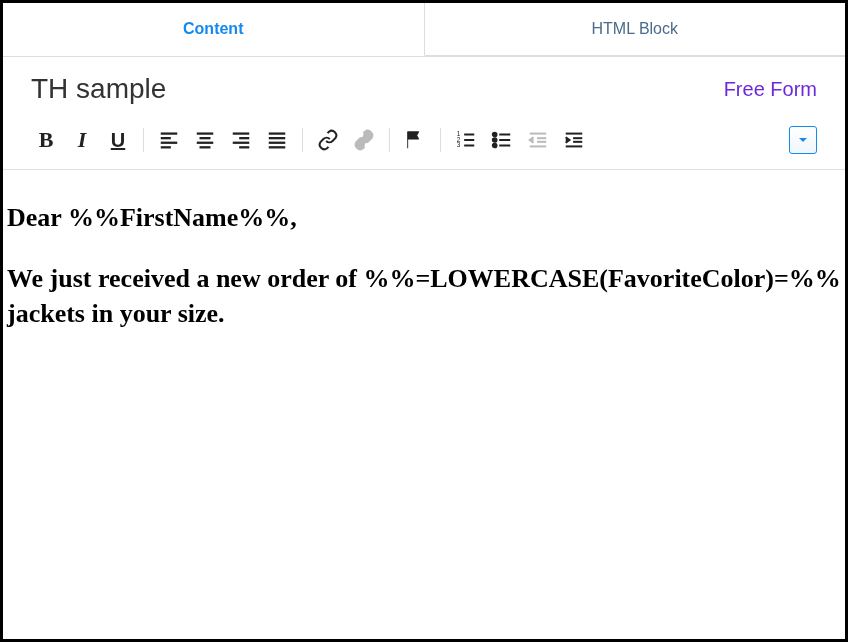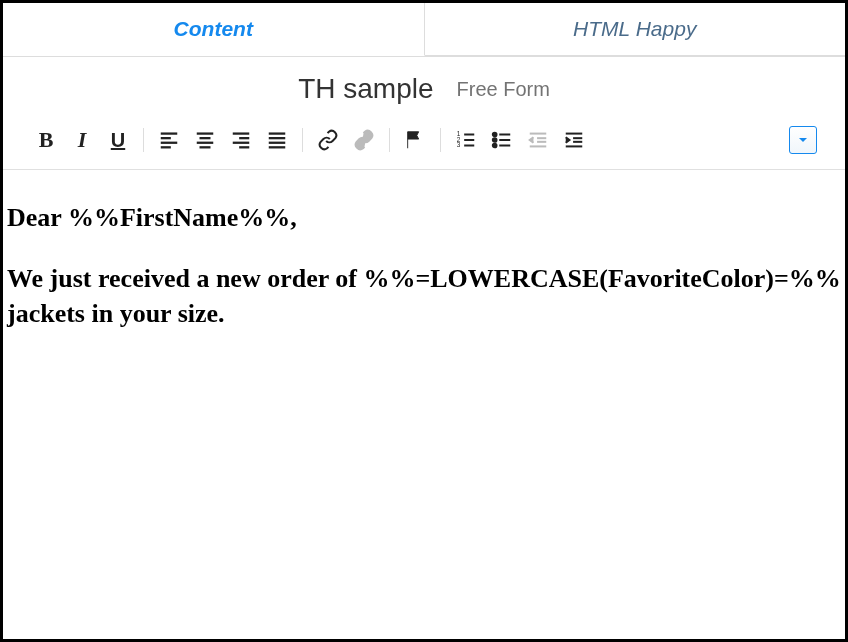--- a/index.html
+++ b/index.html
@@ -14,49 +14,48 @@
     .tabs {
       display: flex;
       border-bottom: 1px solid #ddd;
       height: 54px;
     }
     .tab {
       flex: 1;
       display: flex;
       align-items: center;
       justify-content: center;
-      font-size: 21px;
+      font-size: 16px;
       color: #4a6b8a;
       border-right: 1px solid #ddd;
       border-bottom: 1px solid #ddd;
       background: #fff;
       cursor: pointer;
-      font-style: italic;
     }
     .tab:last-child { border-right: none; }
     .tab.active {
       color: #1589ee;
       font-weight: bold;
       border-bottom: 1px solid #fff;
       background: #fff;
     }
     .header-row {
       display: flex;
       align-items: center;
-      justify-content: center;
+      justify-content: space-between;
       padding: 16px 28px 12px 28px;
     }
     .block-title {
       font-size: 28px;
       color: #333;
       font-weight: normal;
     }
     .block-type {
       font-size: 20px;
-      color: #737373;
+      color: #6d28d9;
       margin-left: 23px;
     }
     .toolbar {
       display: flex;
       align-items: center;
       padding: 8px 28px 14px 28px;
       gap: 6px;
       border-bottom: 1px solid #e0e0e0;
     }
     .tbtn {
@@ -98,21 +97,21 @@
     }
     .content-area p { margin-bottom: 26px; }
     .faded { color: #999; }
     .faded svg { stroke: #bbb; fill: #bbb; }
   </style>
 </head>
 <body>
 
 <div class="tabs">
   <div class="tab active">Content</div>
-  <div class="tab">HTML Happy</div>
+  <div class="tab">HTML Block</div>
 </div>
 
 <div class="header-row">
   <div class="block-title">TH sample</div>
   <div class="block-type">Free Form</div>
 </div>
 
 <div class="toolbar">
   <div class="tbtn" title="Bold">
     <span style="font-family:Georgia,serif;font-weight:900;font-size:22px;">B</span>

